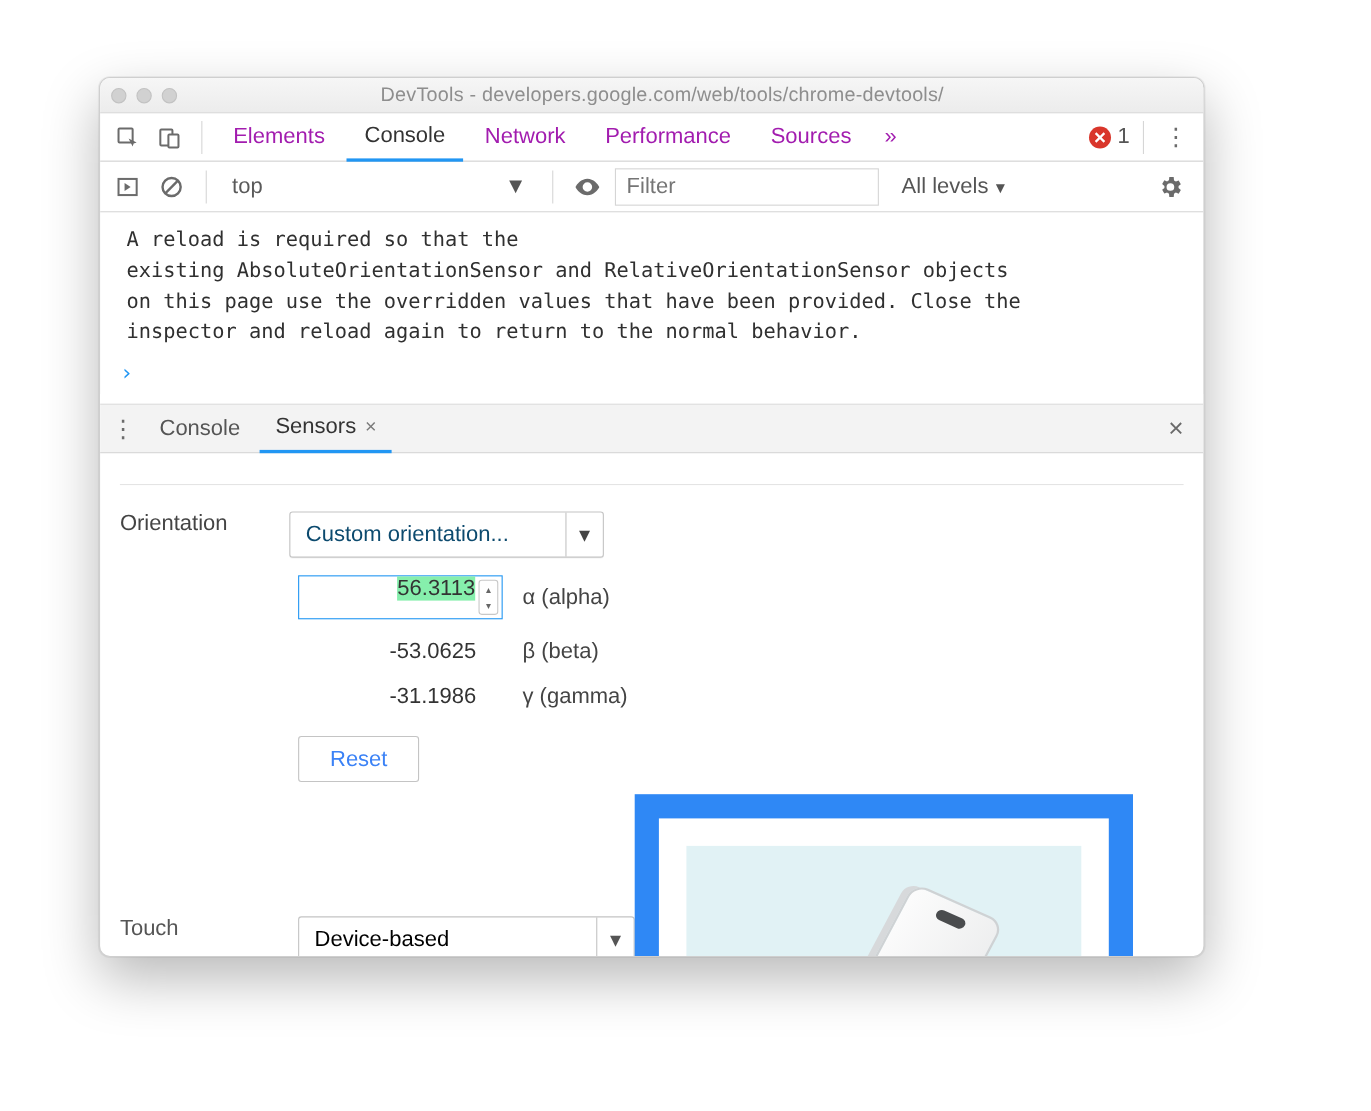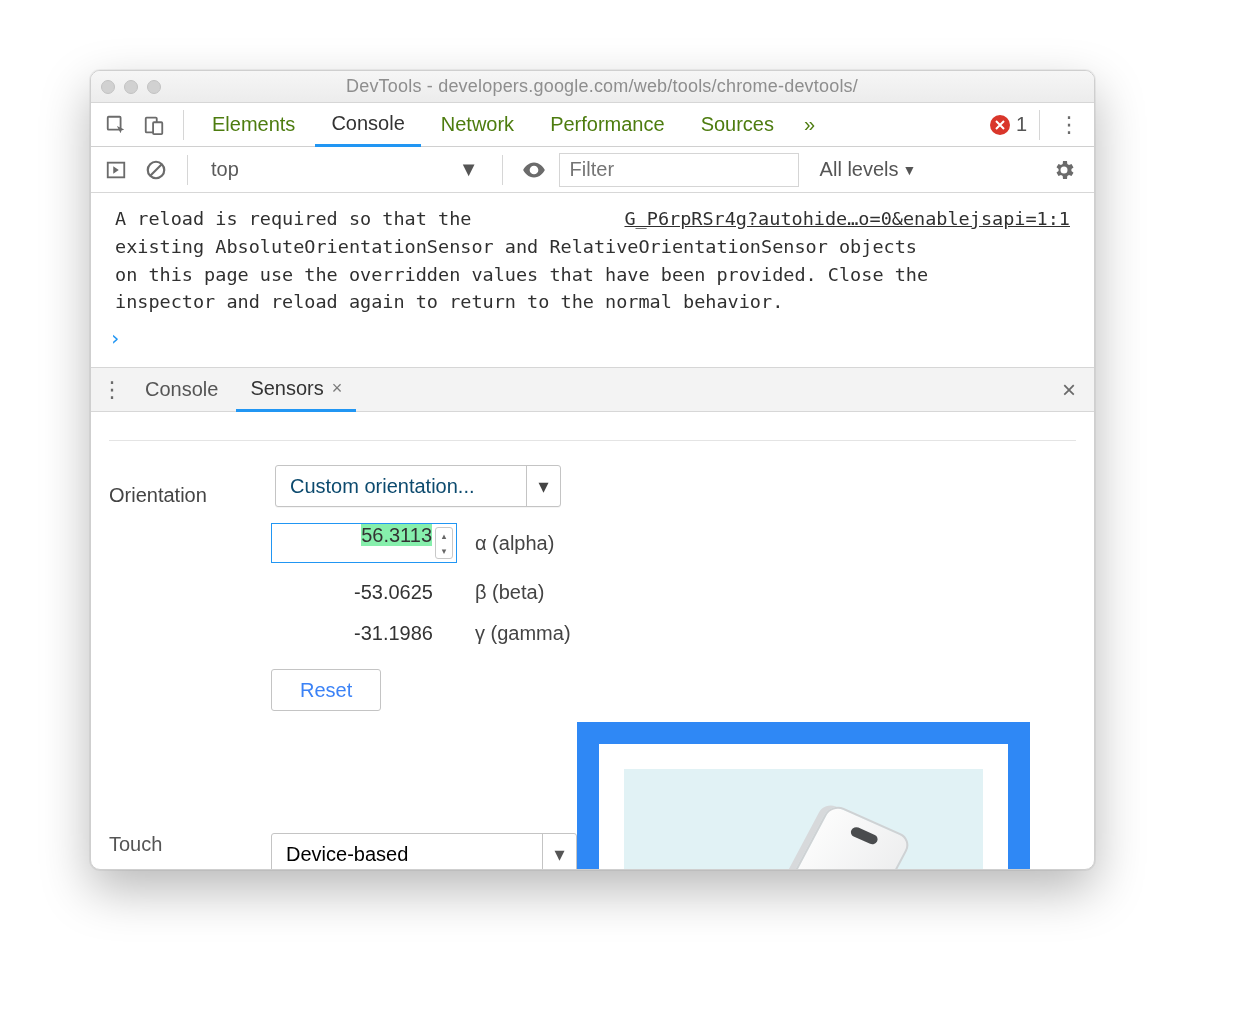--- a/index.html
+++ b/index.html
@@ -42,21 +42,21 @@
     border-bottom: 1px solid #d0d0d0;
     display:flex; align-items:center;
     padding: 0 8px;
     gap: 4px;
     font-size: 20px;
     color:#555;
     flex-shrink: 0;
   }
   .tabstrip .icon-btn { width: 34px; height:34px; display:flex; align-items:center;justify-content:center; color:#6b6b6b; border-radius:3px;}
   .tabstrip .vdiv { width:1px; height:30px; background:#d6d6d6; margin:0 8px;}
-  .tabstrip .tab { padding: 0 16px; height:100%; display:flex; align-items:center; color:#4d7c0f;}
+  .tabstrip .tab { padding: 0 16px; height:100%; display:flex; align-items:center; color:#a21caf;}
   .tabstrip .tab.active { color:#333; border-bottom: 3px solid #2196f3; margin-bottom:-1px;}
   .tabstrip .spacer{flex:1}
   .err-badge{display:flex;align-items:center;gap:6px;color:#555;font-size:20px;}
   .err-dot{width:20px;height:20px;border-radius:50%;background:#d9362b;display:flex;align-items:center;justify-content:center;}
   .err-dot svg{width:12px;height:12px;}
 
   
   .console-toolbar{
     height:46px;border-bottom:1px solid #d7d7d7;display:flex;align-items:center;
     padding:0 10px; gap:10px; color:#5a5a5a; font-size:20px;
@@ -90,21 +90,21 @@
   }
   .drawer-tabs .kebab{width:30px;display:flex;justify-content:center;font-size:22px;color:#6b6b6b;}
   .drawer-tabs .dtab{padding:0 14px;height:100%;display:flex;align-items:center;gap:8px;}
   .drawer-tabs .dtab.active{color:#333;border-bottom:3px solid #2196f3;margin-bottom:-1px;}
   .drawer-tabs .close-x{margin-left:auto;margin-right:12px;font-size:24px;color:#6a6a6a;}
   .dtab .tab-x{font-size:18px;color:#7a7a7a;}
 
   
   .sensors-pane{flex:1;overflow:hidden;position:relative;padding:28px 18px 0 18px;font-size:20px;color:#444;}
   .sensors-sep{border-top:1px solid #e4e4e4;margin:0 0 24px;}
-  .field-row{display:flex;align-items:flex-end;gap:26px;margin-bottom:4px;}
+  .field-row{display:flex;align-items:flex-start;gap:14px;margin-bottom:4px;}
   .field-label{width:140px;color:#444;}
   .select-box{border:1px solid #c4c4c4;border-radius:3px;background:#fff;height:42px;display:flex;align-items:center;box-shadow:0 1px 0 rgba(0,0,0,.04);}
   .select-main{padding:0 14px;min-width:250px;color:#0c4a6e;}
   .select-caret{border-left:1px solid #c4c4c4;width:34px;display:flex;align-items:center;justify-content:center;height:100%;}
 
   .orient-values{margin-left:162px;margin-top:16px;display:flex;flex-direction:column;gap:18px;}
   .ov-row{display:flex;align-items:center;gap:18px;}
   .ov-input{border:1px solid #2196f3;height:40px;width:186px;padding:0 24px 0 10px;text-align:right;font-size:20px;color:#333;background:#fff;position:relative;}
   .ov-input .sel{background:#86efac;}
   .ov-stepper{position:absolute;right:3px;top:3px;bottom:3px;width:18px;border:1px solid #c8c8c8;border-radius:3px;background:#fff;display:flex;flex-direction:column;}
@@ -224,21 +224,21 @@
       <span>All levels</span>
       <span style="font-size:14px">▼</span>
     </div>
     <div class="gear">
       <svg width="24" height="24" viewBox="0 0 24 24" fill="#6b6b6b">
           <path d="M19.4 13a7.5 7.5 0 000-2l2.1-1.6-2-3.4-2.5 1a7.4 7.4 0 00-1.7-1L15 3h-4l-.3 2.9a7.4 7.4 0 00-1.7 1l-2.5-1-2 3.4L6.6 11a7.5 7.5 0 000 2l-2.1 1.6 2 3.4 2.5-1c.5.4 1.1.8 1.7 1L11 21h4l.3-2.9c.6-.3 1.2-.6 1.7-1l2.5 1 2-3.4zM12 15.5A3.5 3.5 0 1112 8.5a3.5 3.5 0 010 7z"></path>
         </svg>
     </div>
   </div>
 
-  <div class="console-body"><span class="srclink">G_P6rpRSr4g?autohide…o=0&amp;enablejsapi=1:1</span><span>A reload is required so that the </span>
+  <div class="console-body"><span>A reload is required so that the </span>
 <span>existing AbsoluteOrientationSensor and RelativeOrientationSensor objects</span>
 <span>on this page use the overridden values that have been provided. Close the</span>
 <span>inspector and reload again to return to the normal behavior.</span></div>
   <div class="prompt-row">›</div>
   <div class="panel-divider"></div>
 
   <div class="drawer-tabs">
     <div class="kebab">⋮</div>
     <div class="dtab">Console</div>
     <div class="dtab active">

